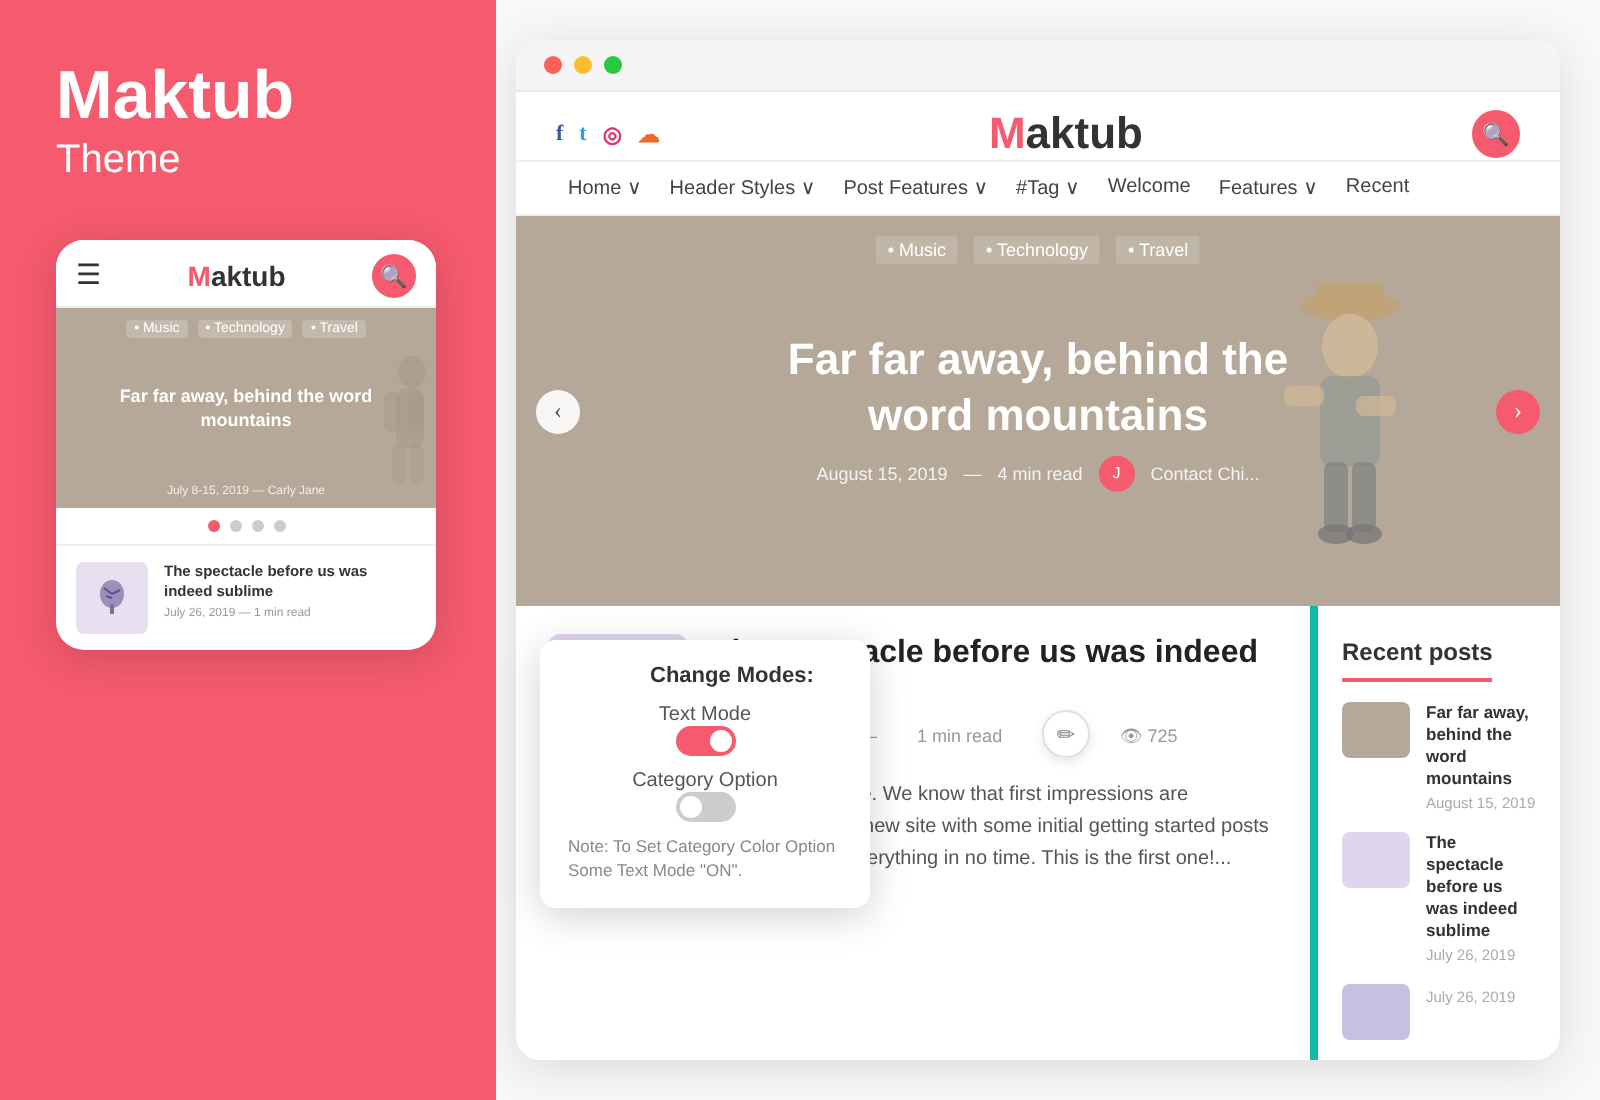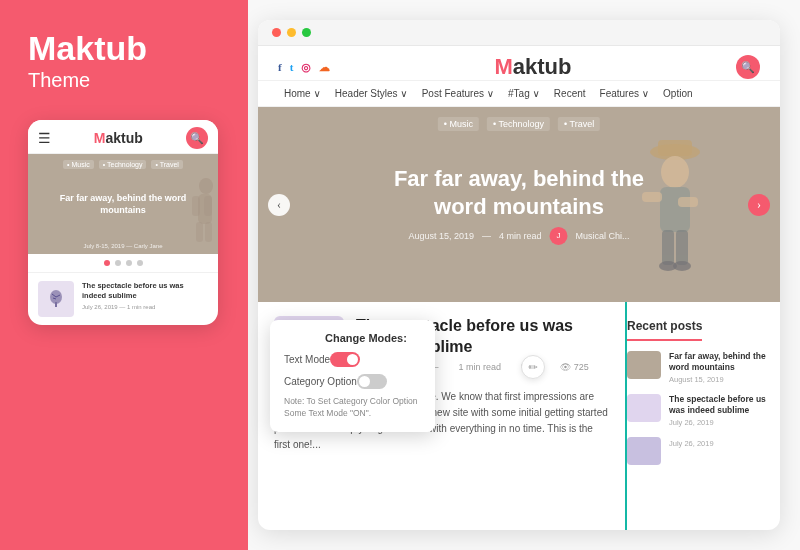--- a/index.html
+++ b/index.html
@@ -316,20 +316,21 @@
       font-size: 11px;
       font-weight: 700;
       color: #333;
       margin-bottom: 8px;
       margin-left: 41px;
     }
     .popup-row {
       display: flex;
       align-items: center;
       margin-bottom: 7px;
+      flex-direction: column;
     }
     .popup-label { font-size: 10px; color: #555; }
     .toggle-switch {
       width: 30px; height: 15px;
       border-radius: 8px;
       display: flex; align-items: center;
       padding: 2px;
       cursor: pointer;
     }
     .toggle-switch.on { background: #f55a6e; justify-content: flex-end; }
@@ -401,23 +402,23 @@
     .article-excerpt {
       font-size: 10px;
       color: #555;
       font-family: sans-serif;
       margin-top: 8px;
       line-height: 1.6;
     }
 
     
     .content-sidebar {
-      width: 155px;
-      padding: 14px 0;
-      border-left: 2px solid #14b8a6;
+      width: 125px;
+      padding: 14px 12px;
+      border-left: 4px solid #14b8a6;
       flex-shrink: 0;
     }
     .sidebar-title {
       font-size: 12px;
       font-weight: 700;
       color: #333;
       font-family: sans-serif;
       margin-bottom: 10px;
       padding-bottom: 6px;
       border-bottom: 2px solid #f55a6e;
@@ -531,40 +532,40 @@
       <div class="header-search-btn">
         <span style="font-size:11px;color:#fff;">🔍</span>
       </div>
     </div>
 
     <div class="site-nav">
       <span class="nav-item">Home ∨</span>
       <span class="nav-item">Header Styles ∨</span>
       <span class="nav-item">Post Features ∨</span>
       <span class="nav-item">#Tag ∨</span>
+      <span class="nav-item">Welcome</span>
+      <span class="nav-item">Features ∨</span>
       <span class="nav-item">Recent</span>
-      <span class="nav-item">Features ∨</span>
-      <span class="nav-item">Option</span>
     </div>
 
     <div class="hero-slider">
       <div class="hero-tags">
         <span class="hero-tag">• Music</span>
         <span class="hero-tag">• Technology</span>
         <span class="hero-tag">• Travel</span>
       </div>
 
       <div class="hero-title-block">
         <div class="hero-title">Far far away, behind the word mountains</div>
         <div class="hero-meta">
           <span>August 15, 2019</span>
           <span>—</span>
           <span>4 min read</span>
           <span class="hero-author-avatar">J</span>
-          <span>Musical Chi...</span>
+          <span>Contact Chi...</span>
         </div>
       </div>
 
       <svg class="hero-figure figure-svg" width="120" height="180" viewBox="0 0 120 180">
 
         <ellipse cx="75" cy="30" rx="25" ry="8" fill="#c8a060" opacity="0.8"></ellipse>
         <rect x="58" y="18" width="34" height="16" rx="4" fill="#c8a060" opacity="0.8"></rect>
 
         <ellipse cx="75" cy="50" rx="14" ry="16" fill="#e8c49a" opacity="0.85"></ellipse>
 

